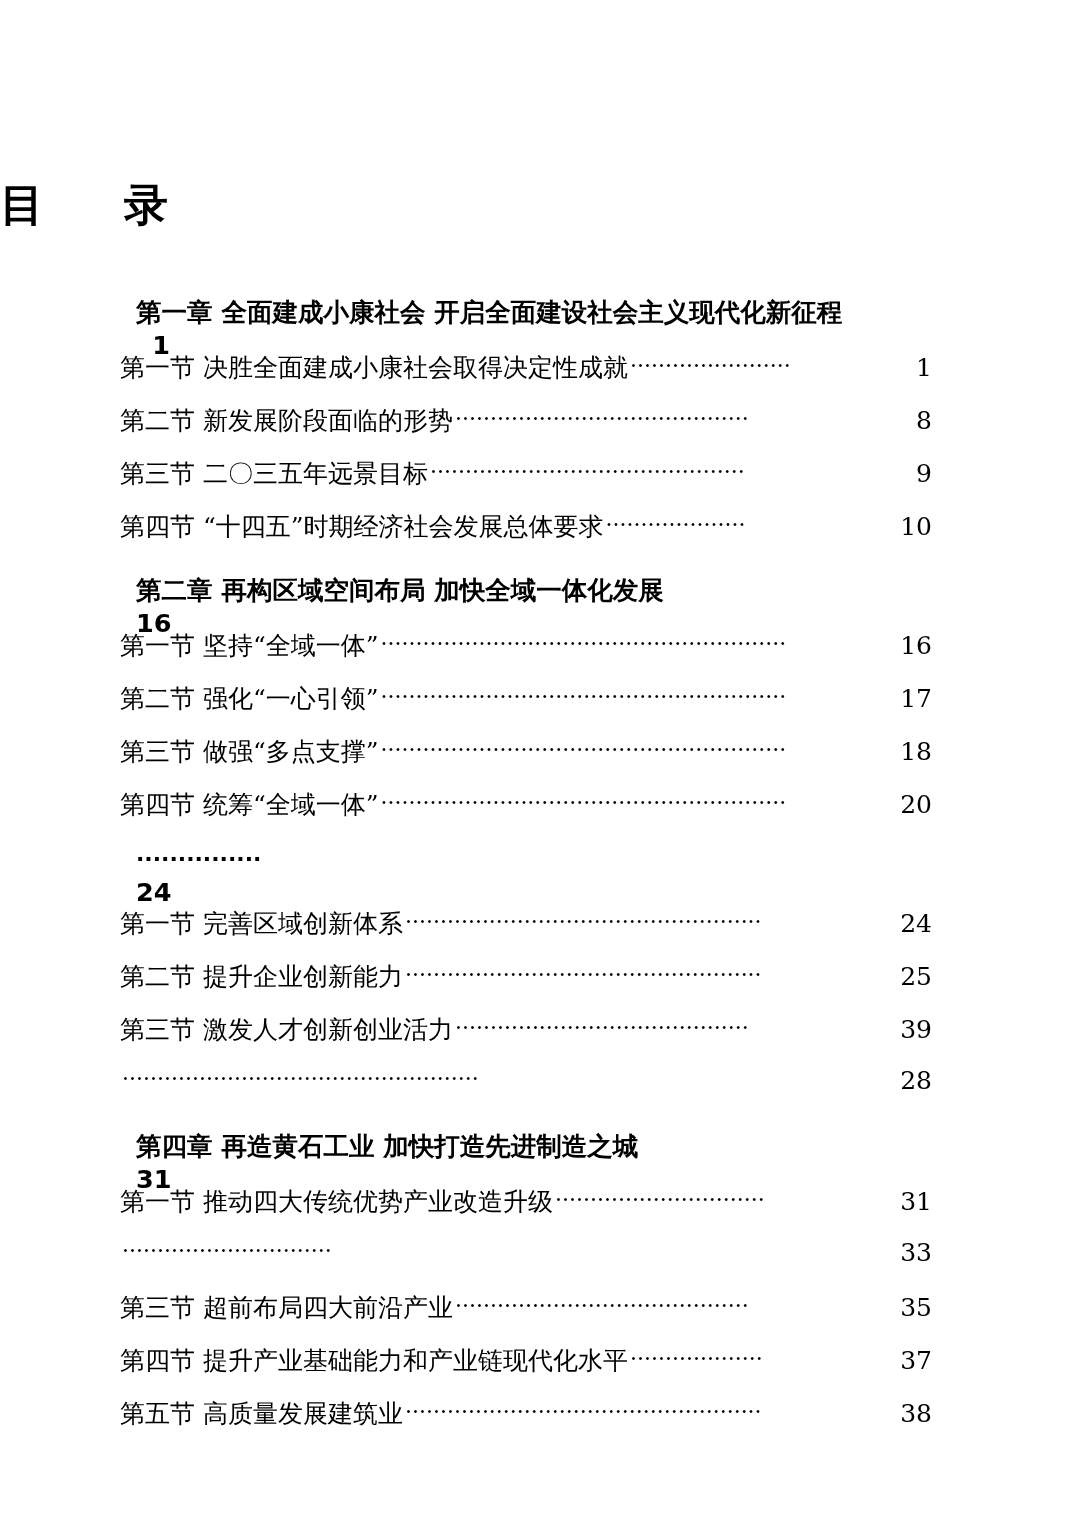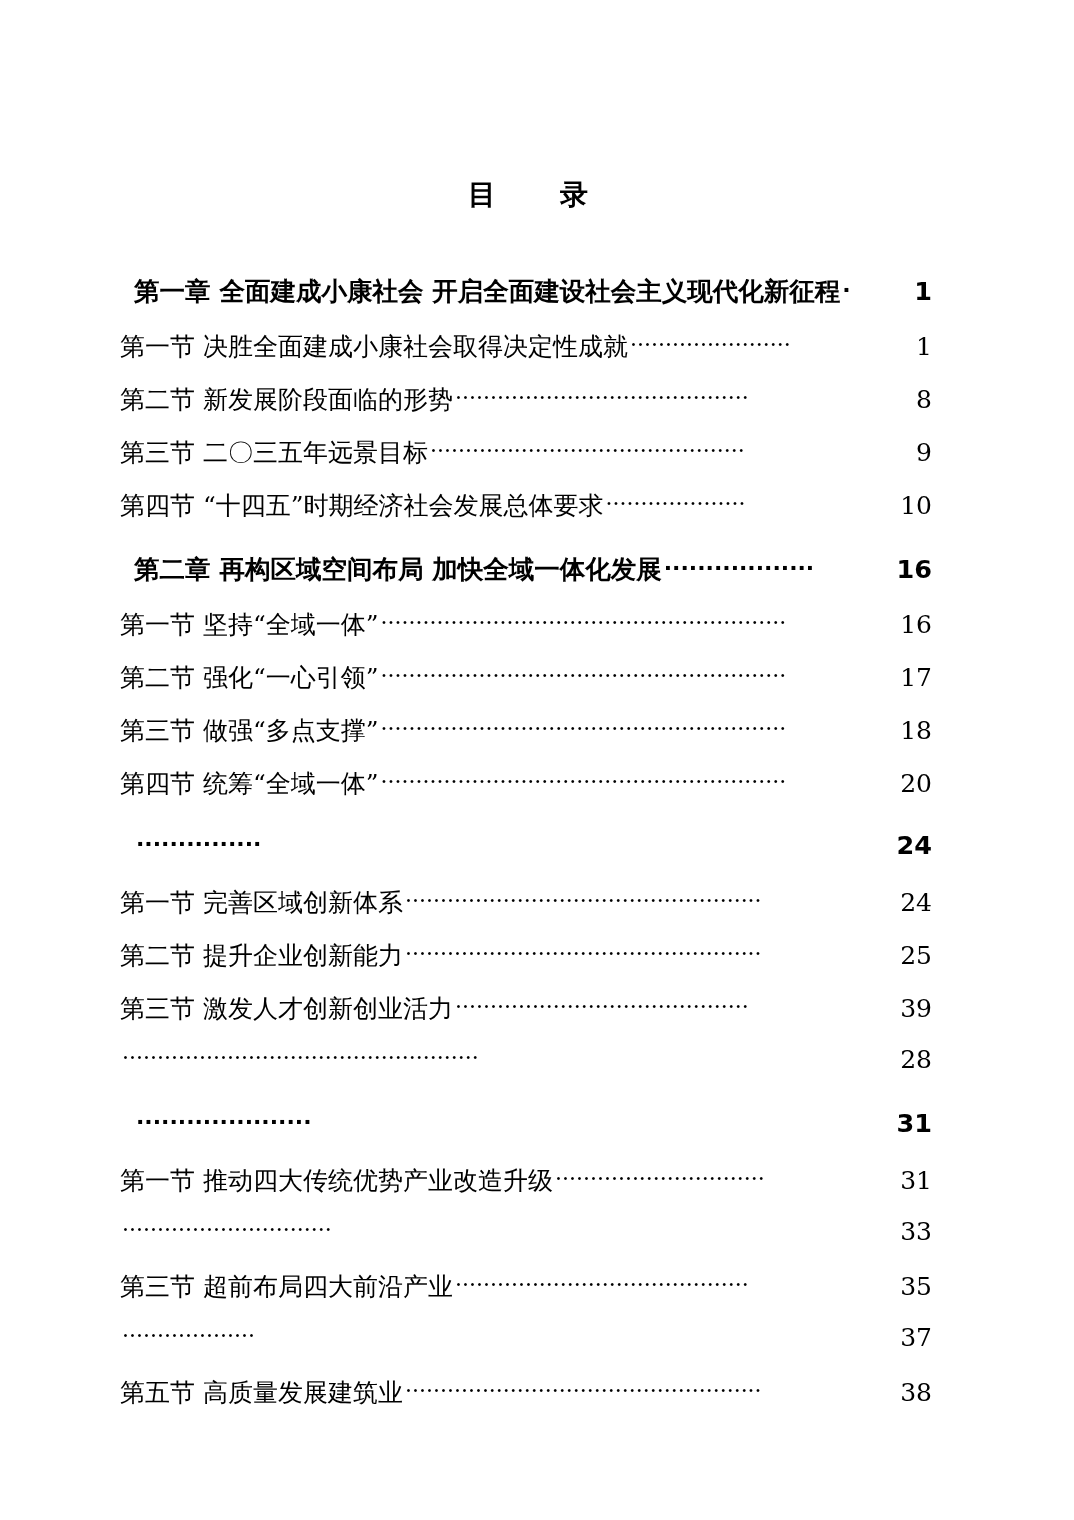--- a/index.html
+++ b/index.html
@@ -11,22 +11,21 @@
     width: 1074px;
     height: 1520px;
     position: relative;
     background: #ffffff;
     font-family: "DejaVu Sans", "Liberation Sans", sans-serif;
     color: #000000;
     box-sizing: border-box;
     overflow: hidden;
   }
   .toc-title {
-    text-align: center;
-    font-size: 28px;
+    font-size: 44px;
     font-weight: bold;
     letter-spacing: 18px;
     padding-top: 176px;
     font-family: "DejaVu Serif", "Liberation Serif", serif;
   }
   .toc-list {
     margin: 0;
     padding: 0;
     list-style: none;
     margin-top: 60px;
@@ -38,20 +37,21 @@
     white-space: nowrap;
   }
   .entry.level1 {
     padding-left: 134px;
     padding-right: 142px;
     font-size: 25.5px;
     font-weight: bold;
     font-family: "DejaVu Sans", "Liberation Sans", sans-serif;
     height: 56px;
     margin-top: 10px;
+    flex-direction: column;
   }
   .entry.level2 {
     padding-left: 120px;
     padding-right: 142px;
     font-size: 25px;
     font-weight: normal;
     font-family: "DejaVu Serif", "Liberation Serif", serif;
     height: 53px;
   }
   .entry .label {
@@ -155,38 +155,40 @@
       <li class="entry level2">
         <span class="label">第三节  激发人才创新创业活力</span>
         <span class="leader">··········································</span>
         <span class="pageno">39</span>
       </li>
       <li class="entry level2">
         <span class="leader">···················································</span>
         <span class="pageno">28</span>
       </li>
       <li class="entry level1">
+        <span class="label">第四章  再造黄石工业  加快打造先进制造之城</span>
         <span class="leader">·····················</span>
         <span class="pageno">31</span>
       </li>
       <li class="entry level2">
         <span class="label">第一节  推动四大传统优势产业改造升级</span>
         <span class="leader">······························</span>
         <span class="pageno">31</span>
       </li>
       <li class="entry level2">
         <span class="leader">······························</span>
         <span class="pageno">33</span>
       </li>
       <li class="entry level2">
         <span class="label">第三节  超前布局四大前沿产业</span>
         <span class="leader">··········································</span>
         <span class="pageno">35</span>
       </li>
       <li class="entry level2">
+        <span class="label">第四节  提升产业基础能力和产业链现代化水平</span>
         <span class="leader">···················</span>
         <span class="pageno">37</span>
       </li>
       <li class="entry level2">
         <span class="label">第五节  高质量发展建筑业</span>
         <span class="leader">···················································</span>
         <span class="pageno">38</span>
       </li>
     </ul>
 </div>

